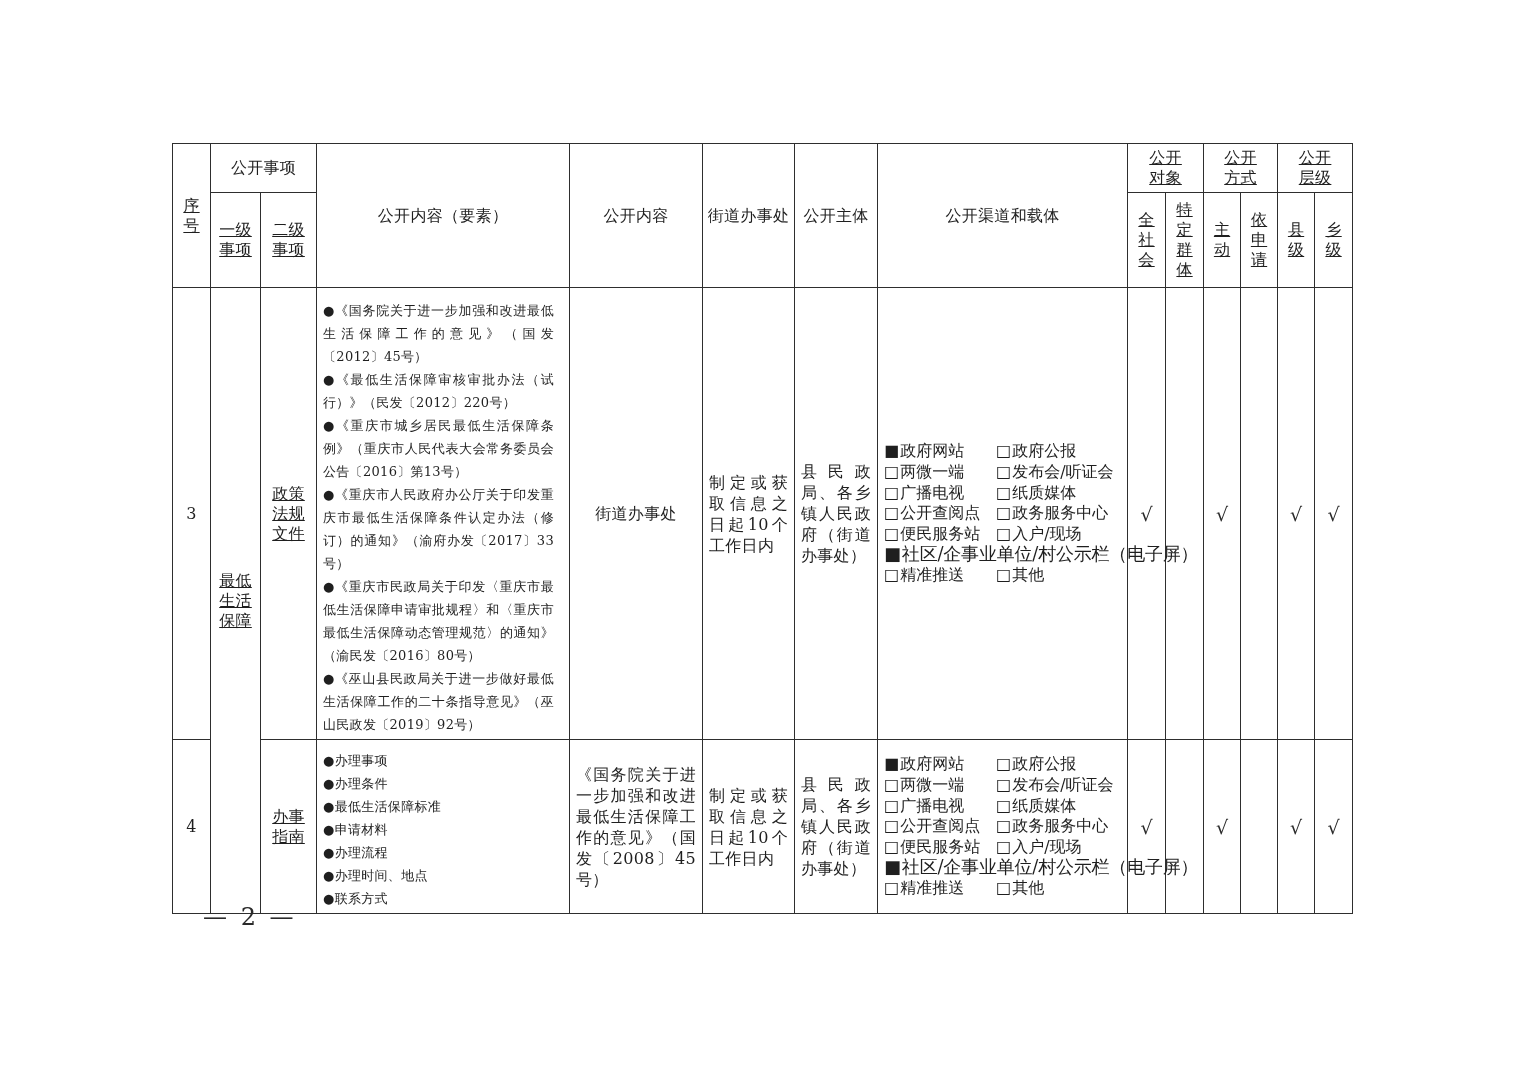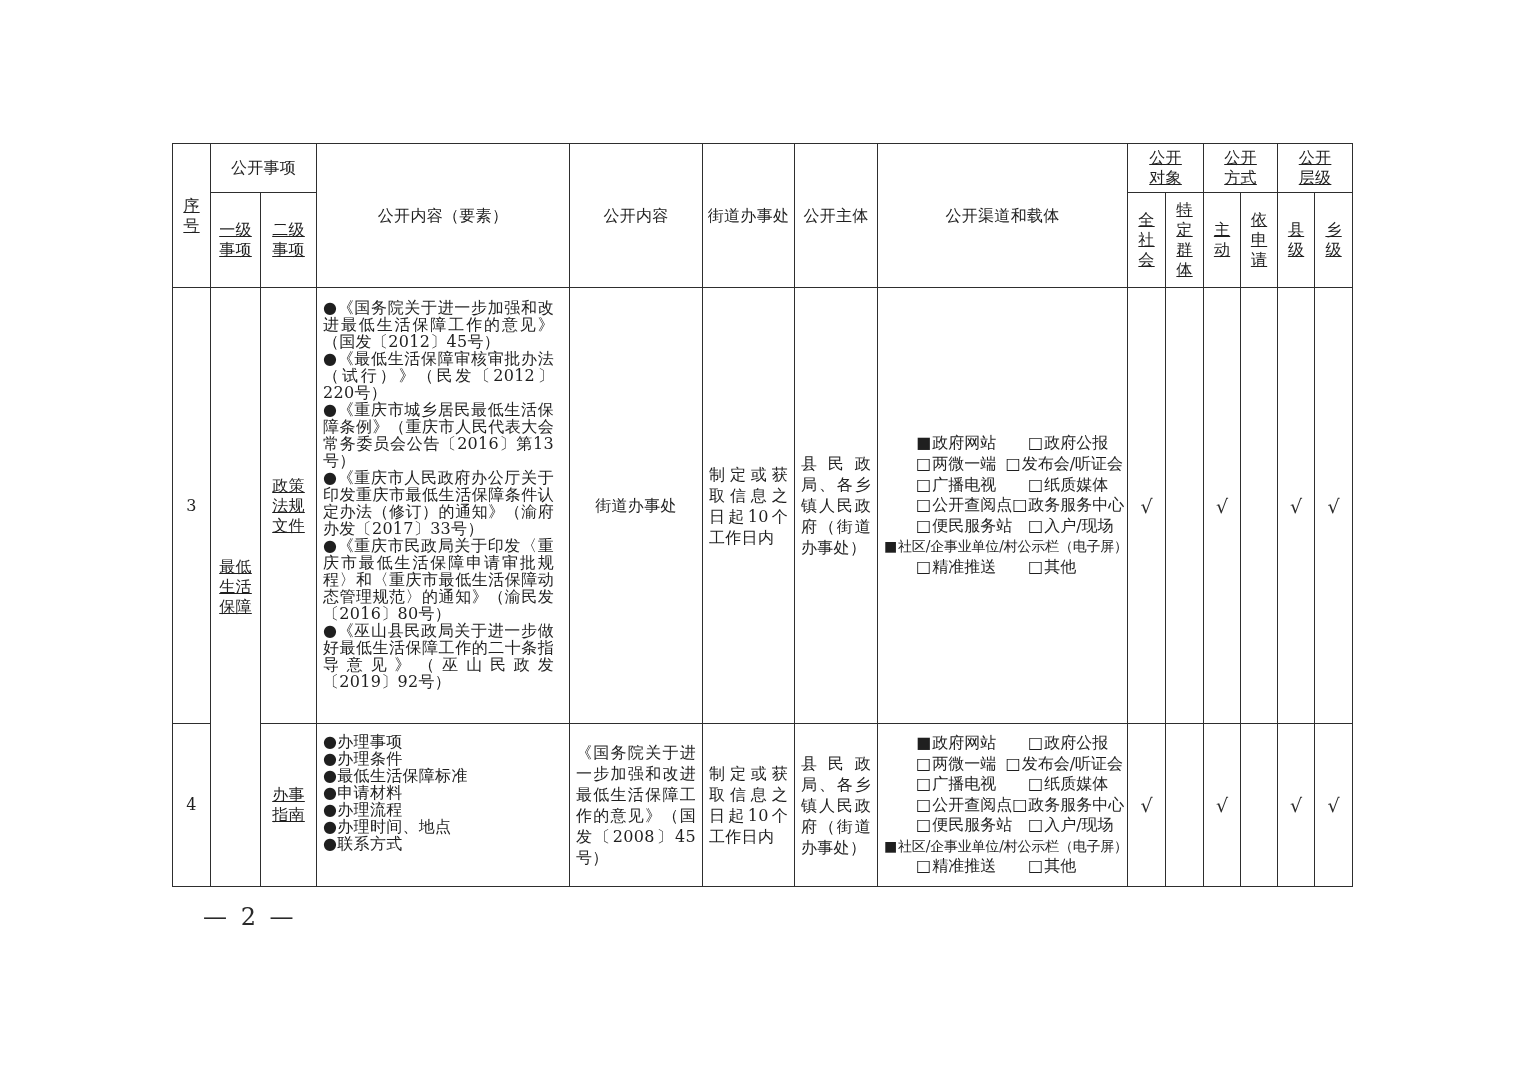--- a/index.html
+++ b/index.html
@@ -34,42 +34,42 @@
   tr.r3 { height: 436px; }
   tr.r4 { height: 163px; }
 
   .pre { white-space: pre-line; text-decoration: underline; }
 
   td.content-cell {
     text-align: justify;
     vertical-align: top;
     white-space: pre-wrap;
     padding: 11px 15px 3px 6px;
-    font-size: 16px;
-    line-height: 17px;
+    font-size: 13px;
+    line-height: 23px;
     letter-spacing: 0.3px;
   }
   td.just-cell {
     text-align: justify;
     padding: 3px 6px;
     white-space: pre-wrap;
     line-height: 21px;
   }
   td.mark {
     font-size: 19px;
     letter-spacing: 0;
     color: #2a2a2a;
   }
 
   td.channels-cell { padding: 0 4px 0 6px; vertical-align: middle; }
   .channels { text-align: left; font-size: 16px; line-height: 20.6px; letter-spacing: 0; }
   .ch-row { display: flex; align-items: baseline; }
   .ch-item { white-space: nowrap; }
-  .ch-left { width: 112px; margin-left: 32px; }
-  .ch-full { font-size: 14px; letter-spacing: -0.2px; }
+  .ch-left { width: 112px; }
+  .ch-full { font-size: 18px; letter-spacing: -0.2px; }
   .chk { margin-right: 1px; }
 
   .page-num {
     position: absolute;
     left: 203px; top: 903px;
     font-size: 24px;
     letter-spacing: 3px;
     color: #2a2a2a;
   }
 </style>

